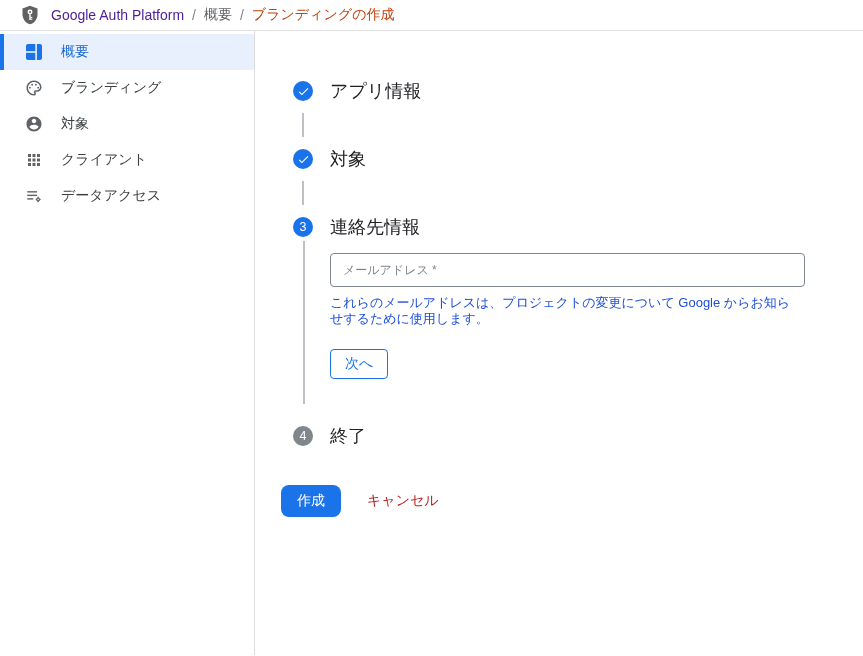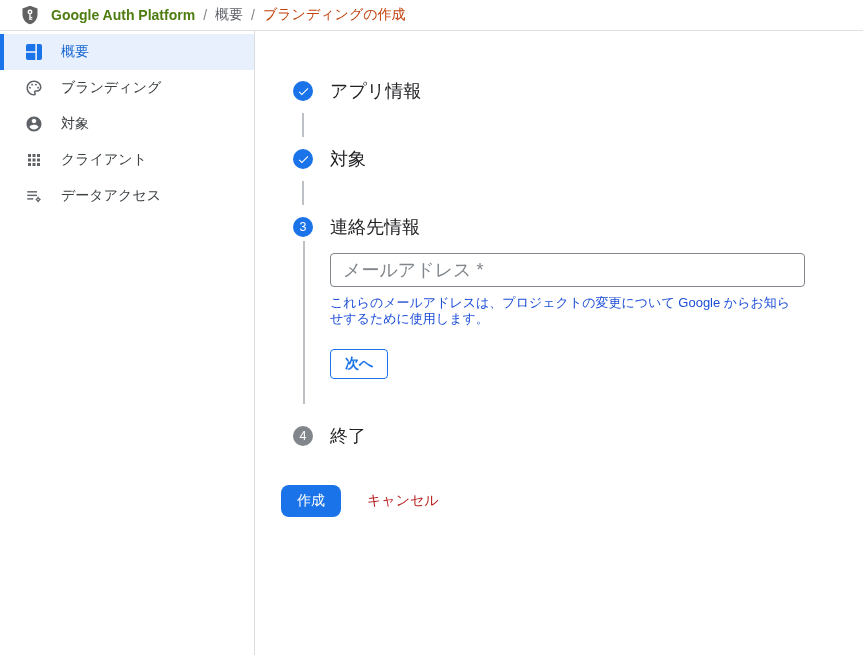--- a/index.html
+++ b/index.html
@@ -11,21 +11,21 @@
     color:#202124;
   }
   
   .top-header {
     height:31px; border-bottom:1px solid #e0e0e0;
     display:flex; align-items:center; padding-left:19px;
     background:#fff;
   }
   .logo { width:22px; height:22px; margin-right:10px; display:flex; align-items:center; }
   .breadcrumb { display:flex; align-items:center; font-size:14px; color:#5f6368; white-space:nowrap; }
-  .crumb-product { font-weight:700; color:#4d7c0f; cursor:pointer; }
+  .crumb-product { font-weight:400; color:#4c1d95; cursor:pointer; }
   .crumb { color:#5f6368; cursor:pointer; }
   .crumb-current { color:#c2410c; }
   .crumb-sep { margin:0 8px; color:#80868b; }
   
   .frame { display:flex; height:624px; }
   
   .sidebar { width:255px; border-right:1px solid #dadce0; padding-top:3px; background:#fff; flex:none; }
   .nav-item {
     height:36px; display:flex; align-items:center; padding-left:25px;
     position:relative; cursor:pointer; color:#3c4043; font-size:14px;
@@ -55,29 +55,29 @@
   .step-circle.pending { background:#80868b; }
   .step-label { margin-left:17px; font-size:18px; color:#202124; }
   .connector { width:2px; height:24px; background:#bdc1c6; margin:8px 0 8px 21px; }
   .step-content {
     margin-left:22px; margin-bottom:18px;
     border-left:2px solid #bdc1c6;
     padding:12px 0 25px 25px;
   }
   .email-input {
     width:475px; height:34px; border:1px solid #80868b; border-radius:4px;
-    padding:0 12px; font-size:18px; color:#202124; outline:none;
+    padding:0 12px; font-size:12px; color:#202124; outline:none;
     font-family:"Liberation Sans", sans-serif; background:#fff; display:block;
   }
   .email-input::placeholder { color:#80868b; }
   .helper-text { width:468px; margin-top:8px; font-size:13px; line-height:16px; color:#1d4ed8; }
   .btn-outline {
     margin-top:22px; height:30px; padding:0 14px;
     background:#fff; color:#1a73e8; border:1px solid #1a73e8; border-radius:4px;
-    font-size:14px; font-weight:700; cursor:pointer; font-family:"Liberation Sans", sans-serif;
+    font-size:14px; font-weight:400; cursor:pointer; font-family:"Liberation Sans", sans-serif;
   }
   .actions { display:flex; align-items:center; margin-top:35px; }
   .btn-primary {
     height:32px; padding:0 16px; background:#1a73e8; color:#fff;
     border:none; border-radius:8px; font-size:14px; font-weight:500; cursor:pointer;
     font-family:"Liberation Sans", sans-serif;
   }
   .btn-text {
     margin-left:20px; background:none; border:none; color:#b91c1c;
     font-size:14px; font-weight:500; cursor:pointer; font-family:"Liberation Sans", sans-serif;

